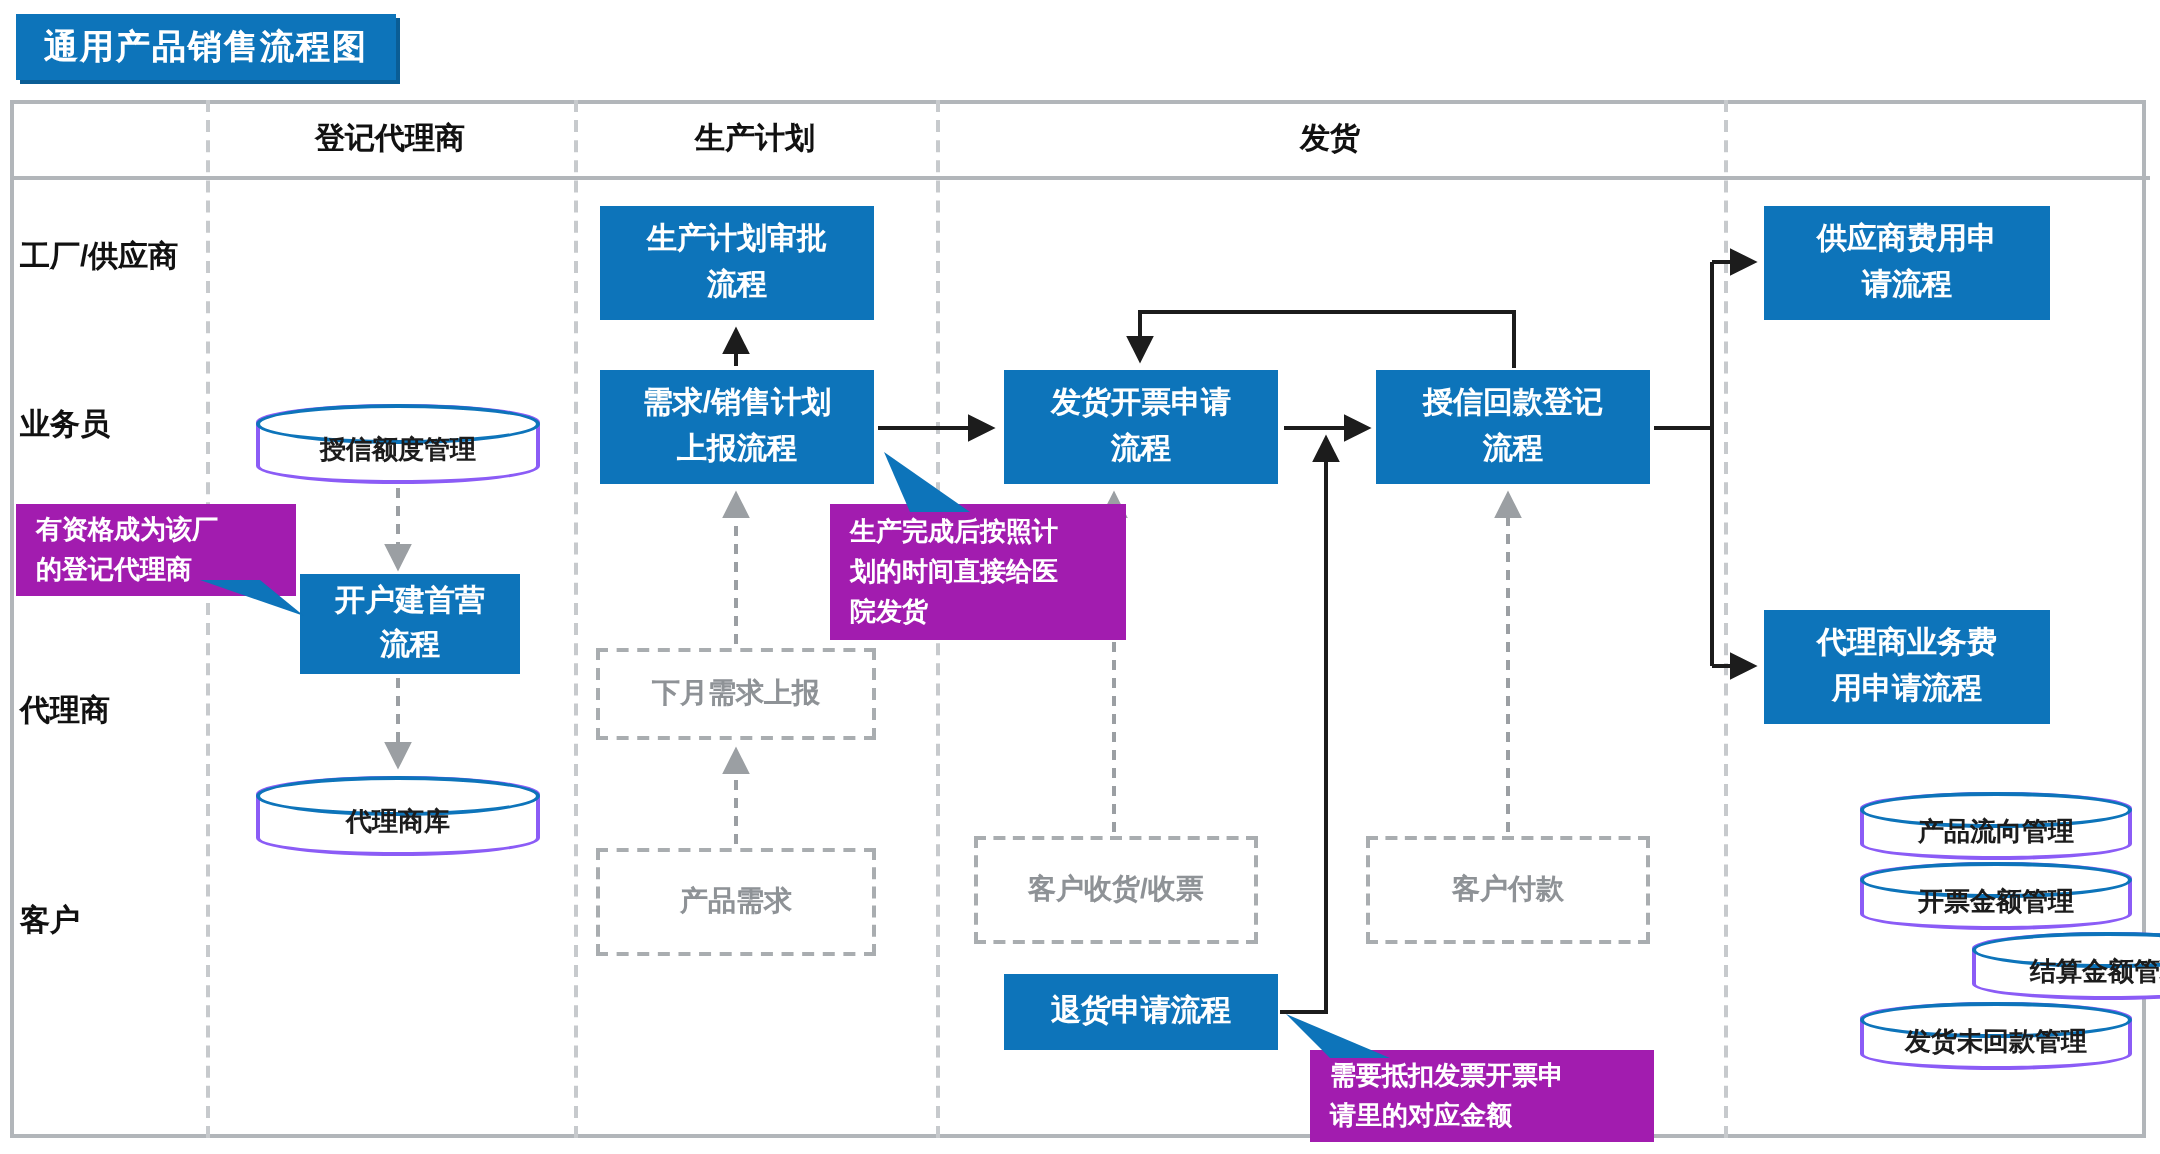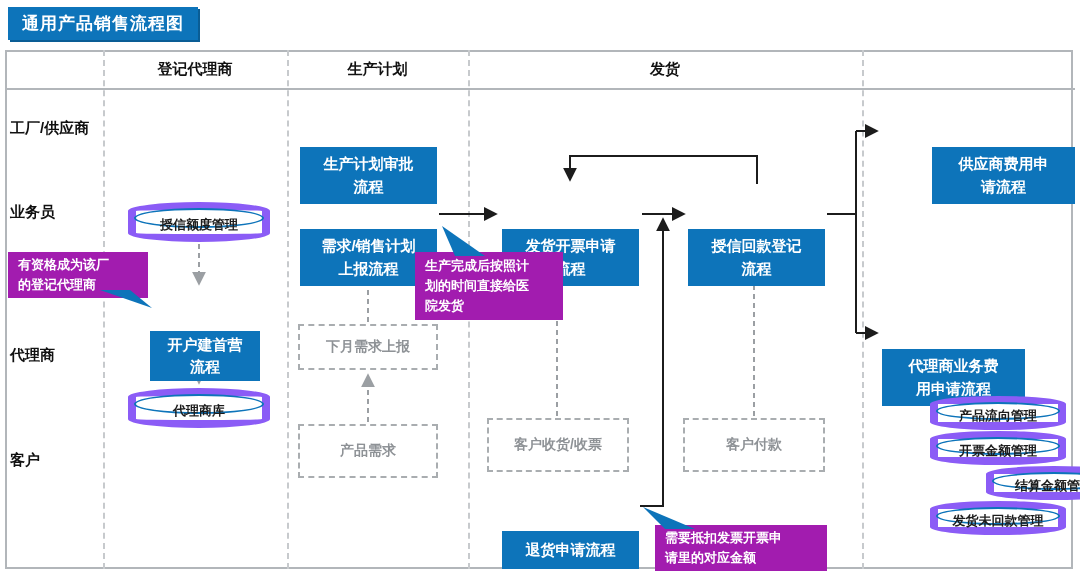--- a/index.html
+++ b/index.html
@@ -25,29 +25,29 @@
   .row-label { position:absolute; left:10px; width:92px; font-size:15px;
     font-weight:bold; color:#111; }
   
   .wires { position:absolute; left:0; top:0; width:1080px; height:577px;
     pointer-events:none; z-index:2; }
   
   .pbox {
     position:absolute; background:#0d74ba; color:#fff; display:flex;
     align-items:center; justify-content:center; text-align:center;
     font-size:15px; font-weight:bold; line-height:1.5; white-space:pre-line;
-    z-index:3; box-sizing:border-box;margin-top:44px;
+    z-index:3; box-sizing:border-box;
   }
   .dbox {
     position:absolute; background:#fff; border:2px dashed #a9adb0;
     color:#8e9296; display:flex; align-items:center; justify-content:center;
     text-align:center; font-size:14px; font-weight:600; z-index:3; box-sizing:border-box;
   }
   .cyl {
-    position:absolute; background:#fff; border:8px solid #8b5cf6;
+    position:absolute; background:#fff; border:2px solid #8b5cf6;
     z-index:3; box-sizing:border-box; display:flex; align-items:center; justify-content:center;
   }
   .cyl.big { border-radius:50% / 9px; }
   .cyl.small { border-radius:50% / 8px; }
   .cyl::before {
     content:""; position:absolute; left:-2px; top:-2px; right:-2px;
     border:2px solid #0d74ba; border-radius:50%; background:#fff; z-index:0;
   }
   .cyl.big::before { height:16px; }
   .cyl.small::before { height:14px; }
@@ -111,21 +111,21 @@
   </svg>
 
   <div class="pbox" style="left:300px;top:103px;width:137px;height:57px">生产计划审批
 流程</div>
   <div class="pbox" style="left:300px;top:185px;width:137px;height:57px">需求/销售计划
 上报流程</div>
   <div class="pbox" style="left:502px;top:185px;width:137px;height:57px">发货开票申请
 流程</div>
   <div class="pbox" style="left:688px;top:185px;width:137px;height:57px">授信回款登记
 流程</div>
-  <div class="pbox" style="left:932px;top:103px;width:143px;height:57px">供应商费用申
+  <div class="pbox" style="left:882px;top:103px;width:143px;height:57px">供应商费用申
 请流程</div>
   <div class="pbox" style="left:882px;top:305px;width:143px;height:57px">代理商业务费
 用申请流程</div>
   <div class="pbox" style="left:150px;top:287px;width:110px;height:50px">开户建首营
 流程</div>
   <div class="pbox" style="left:502px;top:487px;width:137px;height:38px">退货申请流程</div>
 
   <div class="cyl big" style="left:128px;top:202px;width:142px;height:40px">
     <span class="cyl-label">授信额度管理</span>
   </div>

